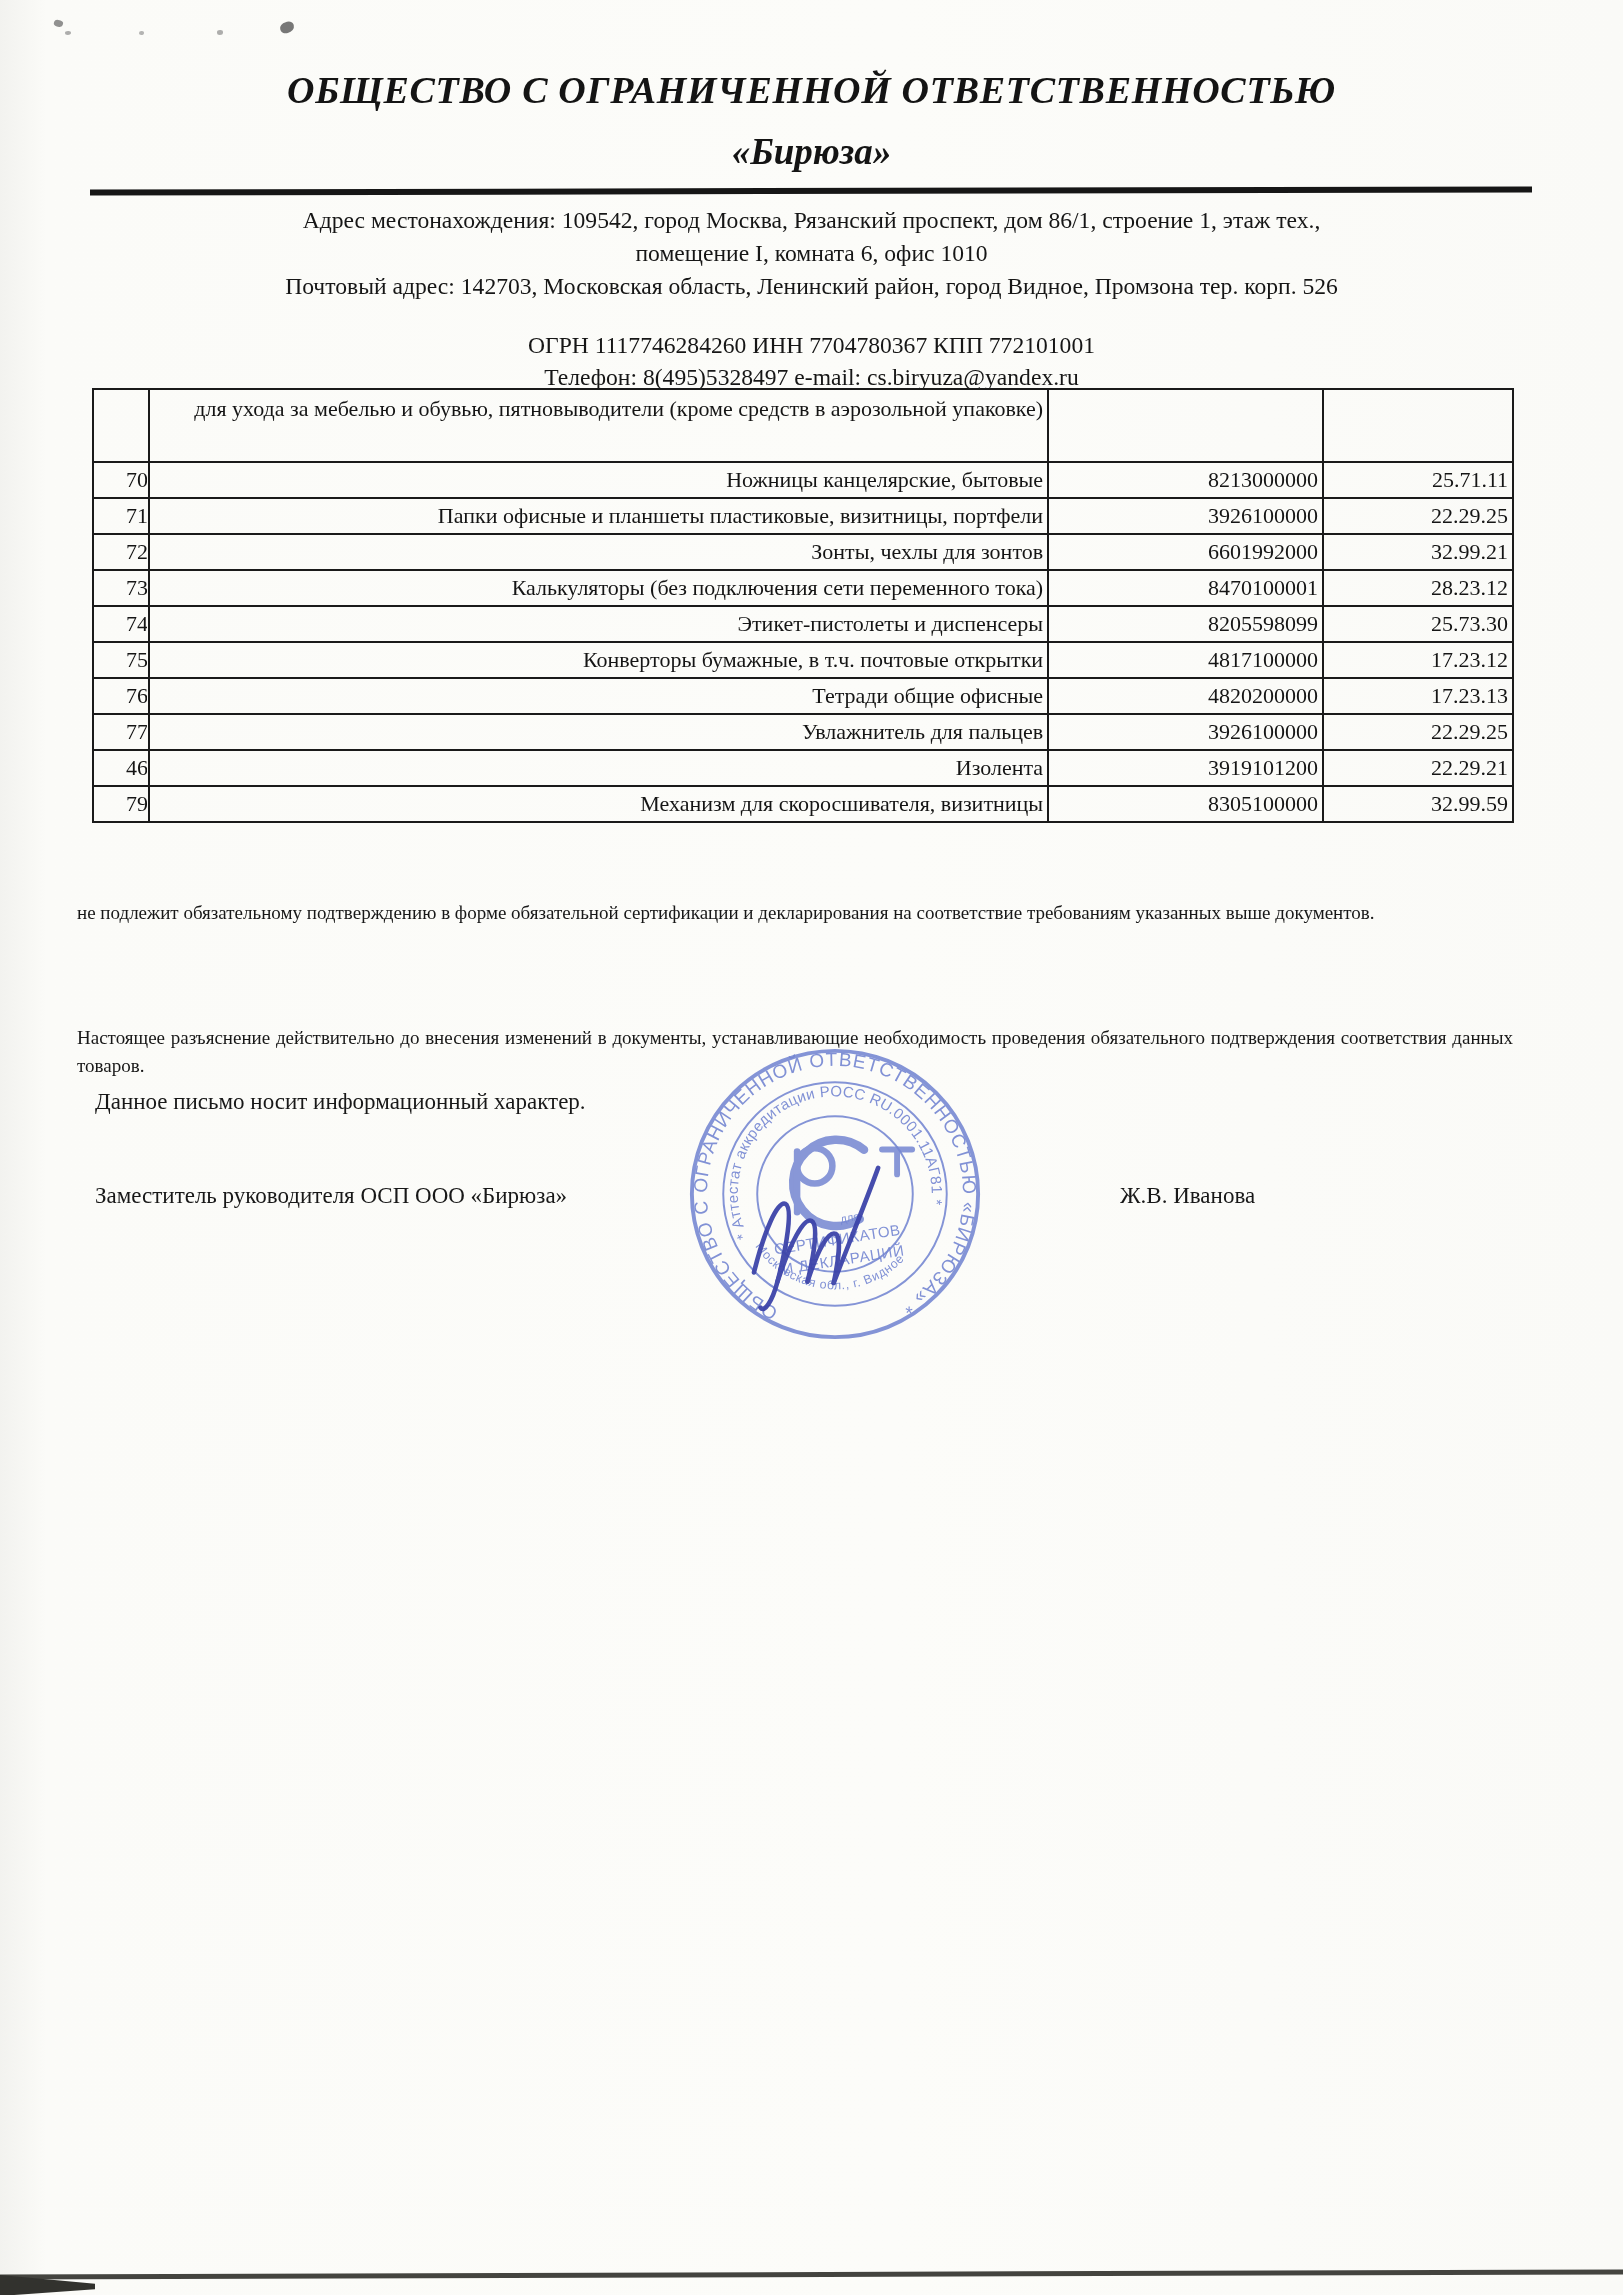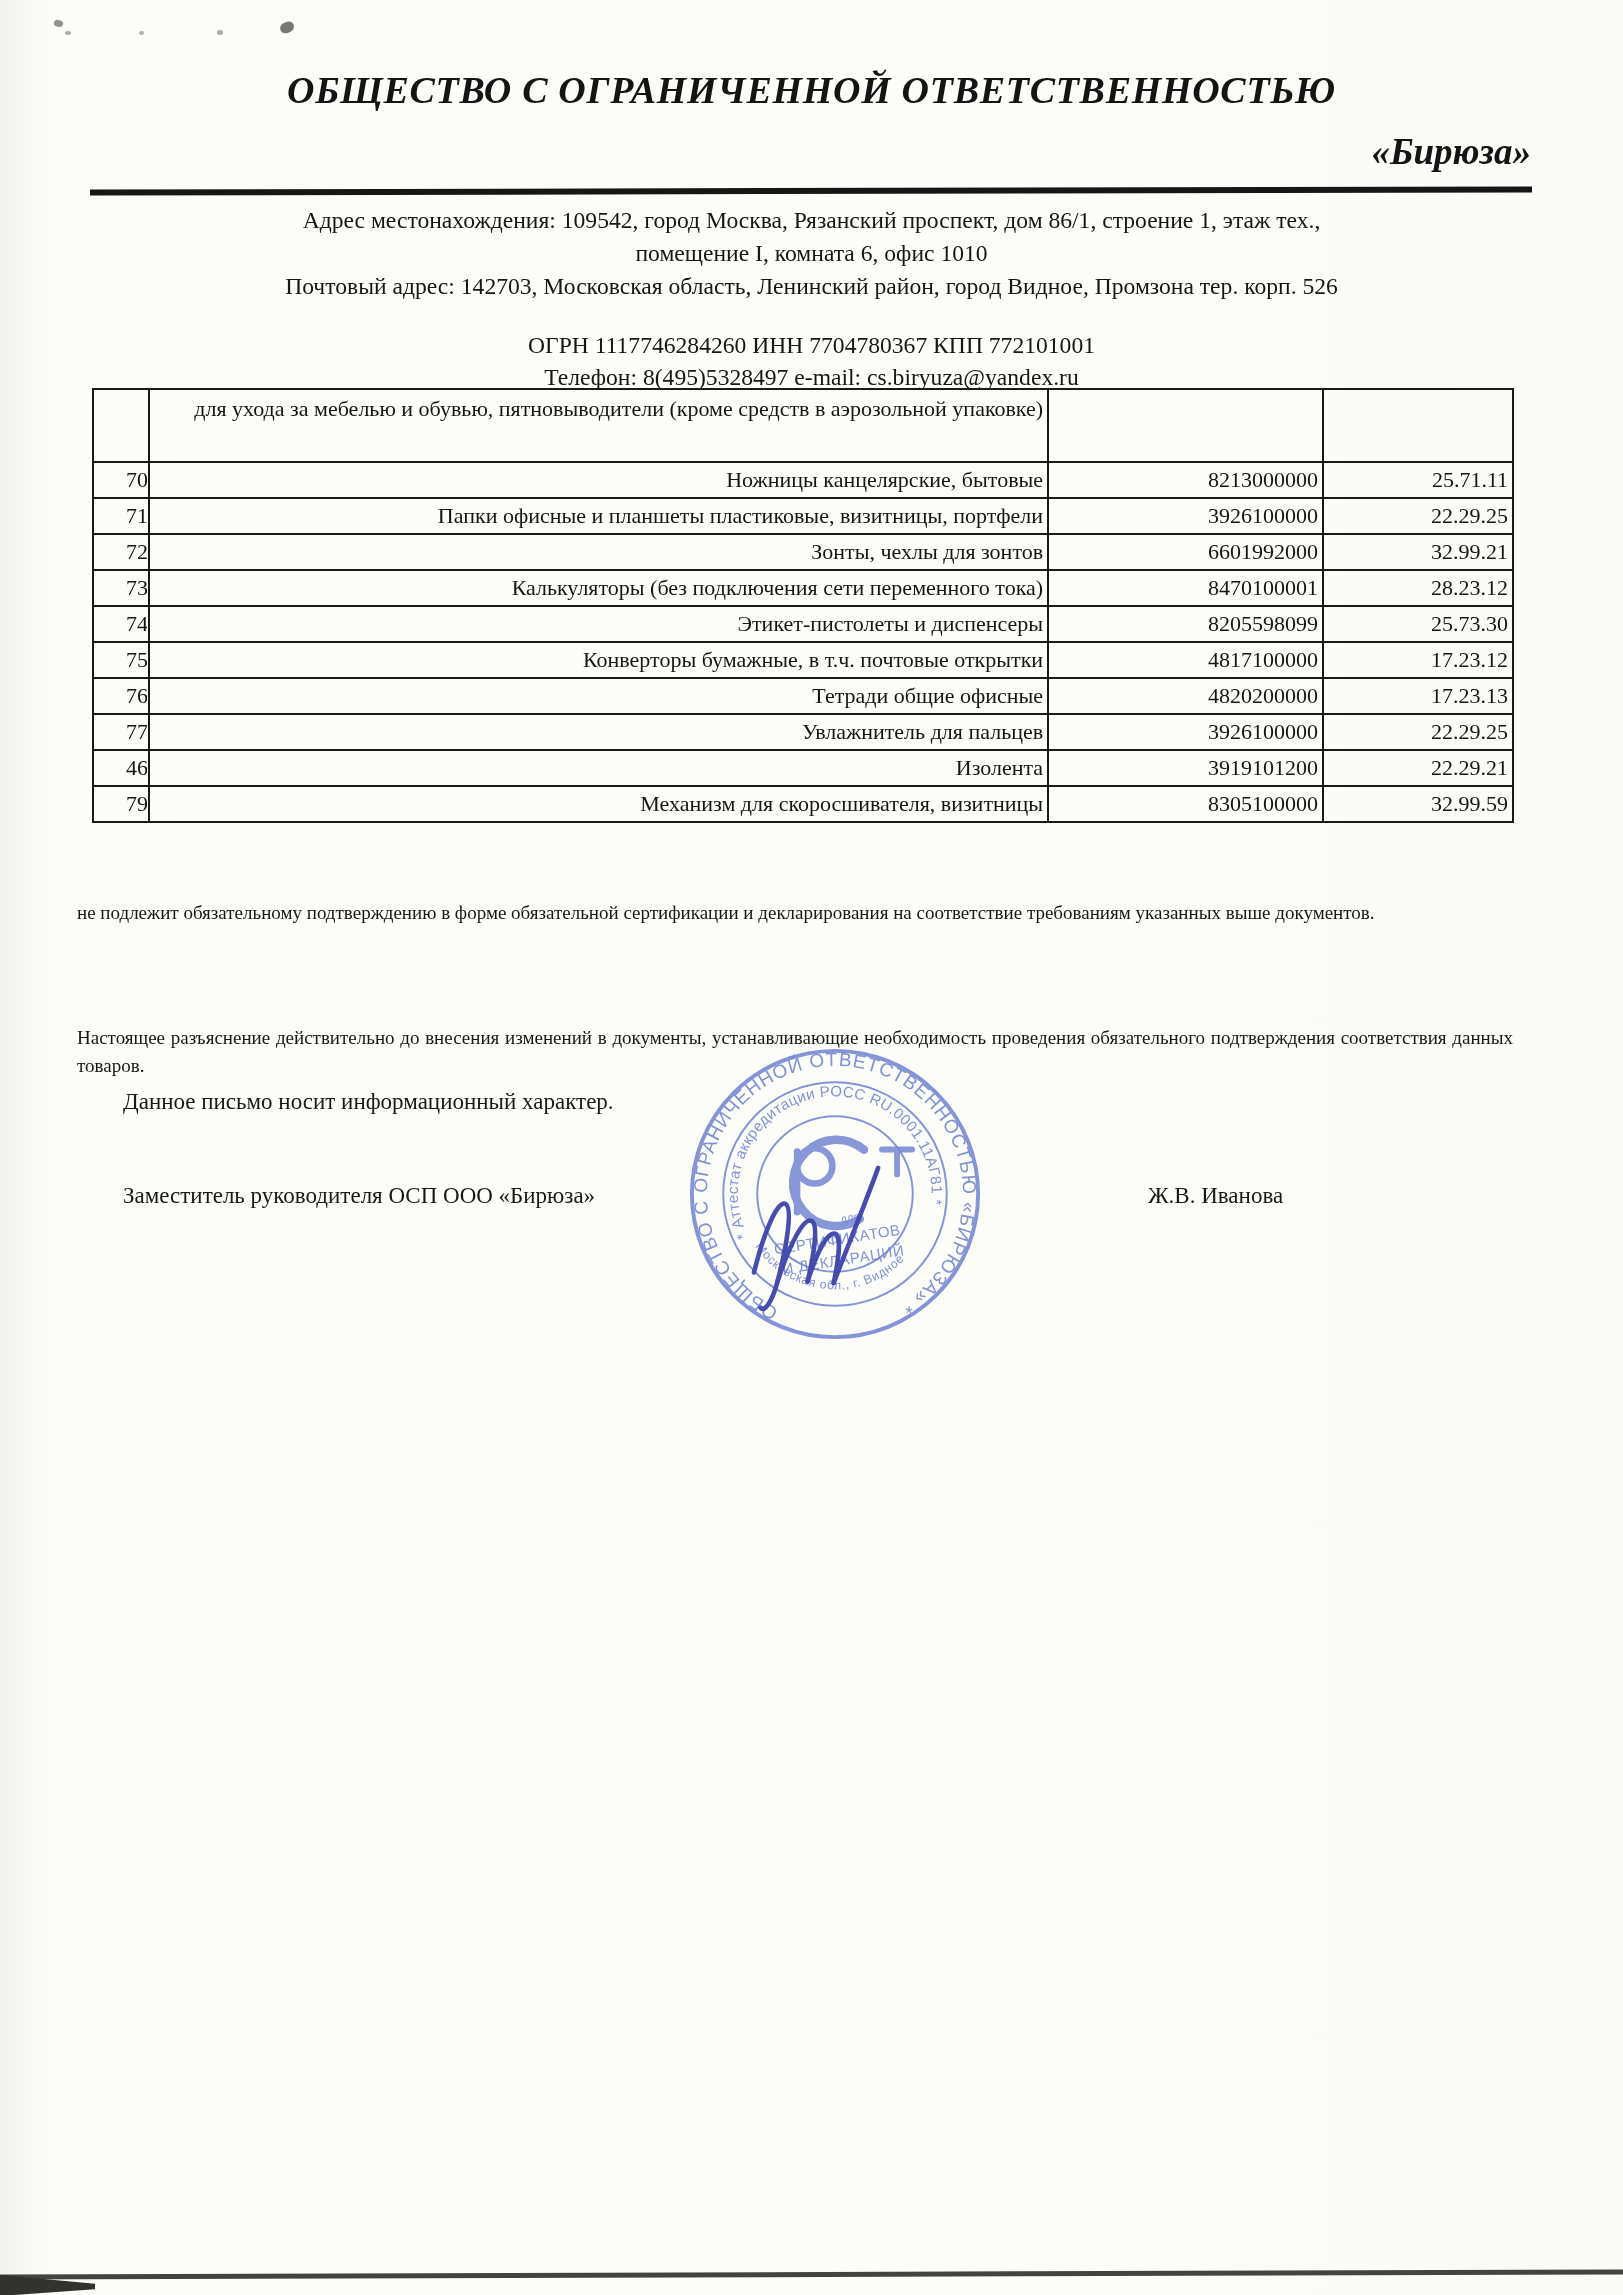--- a/index.html
+++ b/index.html
@@ -8,21 +8,21 @@
     position:relative;overflow:hidden;
     background:#fbfbf8;
     font-family:"Liberation Serif", serif;
     color:#1b1b1b;
   }
   .page{position:absolute;inset:0;
     background:linear-gradient(90deg,#f2f2ef 0px,#fbfbf8 46px,#fcfcf9 55%,#fafaf7 100%);}
   .abs{position:absolute;}
   .center{left:92px;width:1439px;text-align:center;}
   .title{font-weight:bold;font-style:italic;font-size:38px;letter-spacing:0.7px;color:#141414;}
-  .title2{font-weight:bold;font-style:italic;font-size:37px;color:#141414;text-align:right;}
+  .title2{font-weight:bold;font-style:italic;font-size:37px;color:#141414;}
   .rule{left:90px;width:1442px;height:5.9px;background:#161616;transform:rotate(-0.12deg);}
   .addr{font-size:23.6px;color:#161616;}
   
   table.items{
     position:absolute;left:92px;top:388px;
     border-collapse:collapse;table-layout:fixed;
     font-size:22px;color:#151515;
   }
   table.items td{
     border:2px solid #1a1a1a;
@@ -30,21 +30,21 @@
     padding:0 3.9px 0 10.5px;
     overflow:hidden;white-space:nowrap;text-align:right;
   }
   table.items tr.cont td{height:67px;vertical-align:top;padding-top:3.9px;white-space:normal;line-height:1.35;}
   table.items tr.data td{height:34px;}
   td.num{text-align:center;padding:0 !important;border-radius:13px;}
   td.code{padding-left:19.6px !important;}
   td.okpd{padding-left:15.7px !important;}
   
   .para{left:77px;width:1436px;font-size:19px;line-height:1.45;text-align:justify;color:#181818;}
-  .line{font-size:23px;color:#181818;margin-left:28px;}
+  .line{font-size:23px;color:#181818;}
   
   .stamp{left:686px;top:1045px;width:298px;height:298px;z-index:5;}
   .stamp svg{display:block;}
   
   .speck{background:#6d6d6d;border-radius:50% 40% 55% 45%;}
   .bottom-line{left:-9.8px;width:1649px;height:4.6px;background:#44443f;top:2272px;transform:rotate(-0.18deg);}
   .bottom-wedge{left:0;top:2275px;width:95px;height:21px;background:#32322e;
     clip-path:polygon(0 0,100% 42%,100% 68%,0 100%);}
 </style>
 </head>

